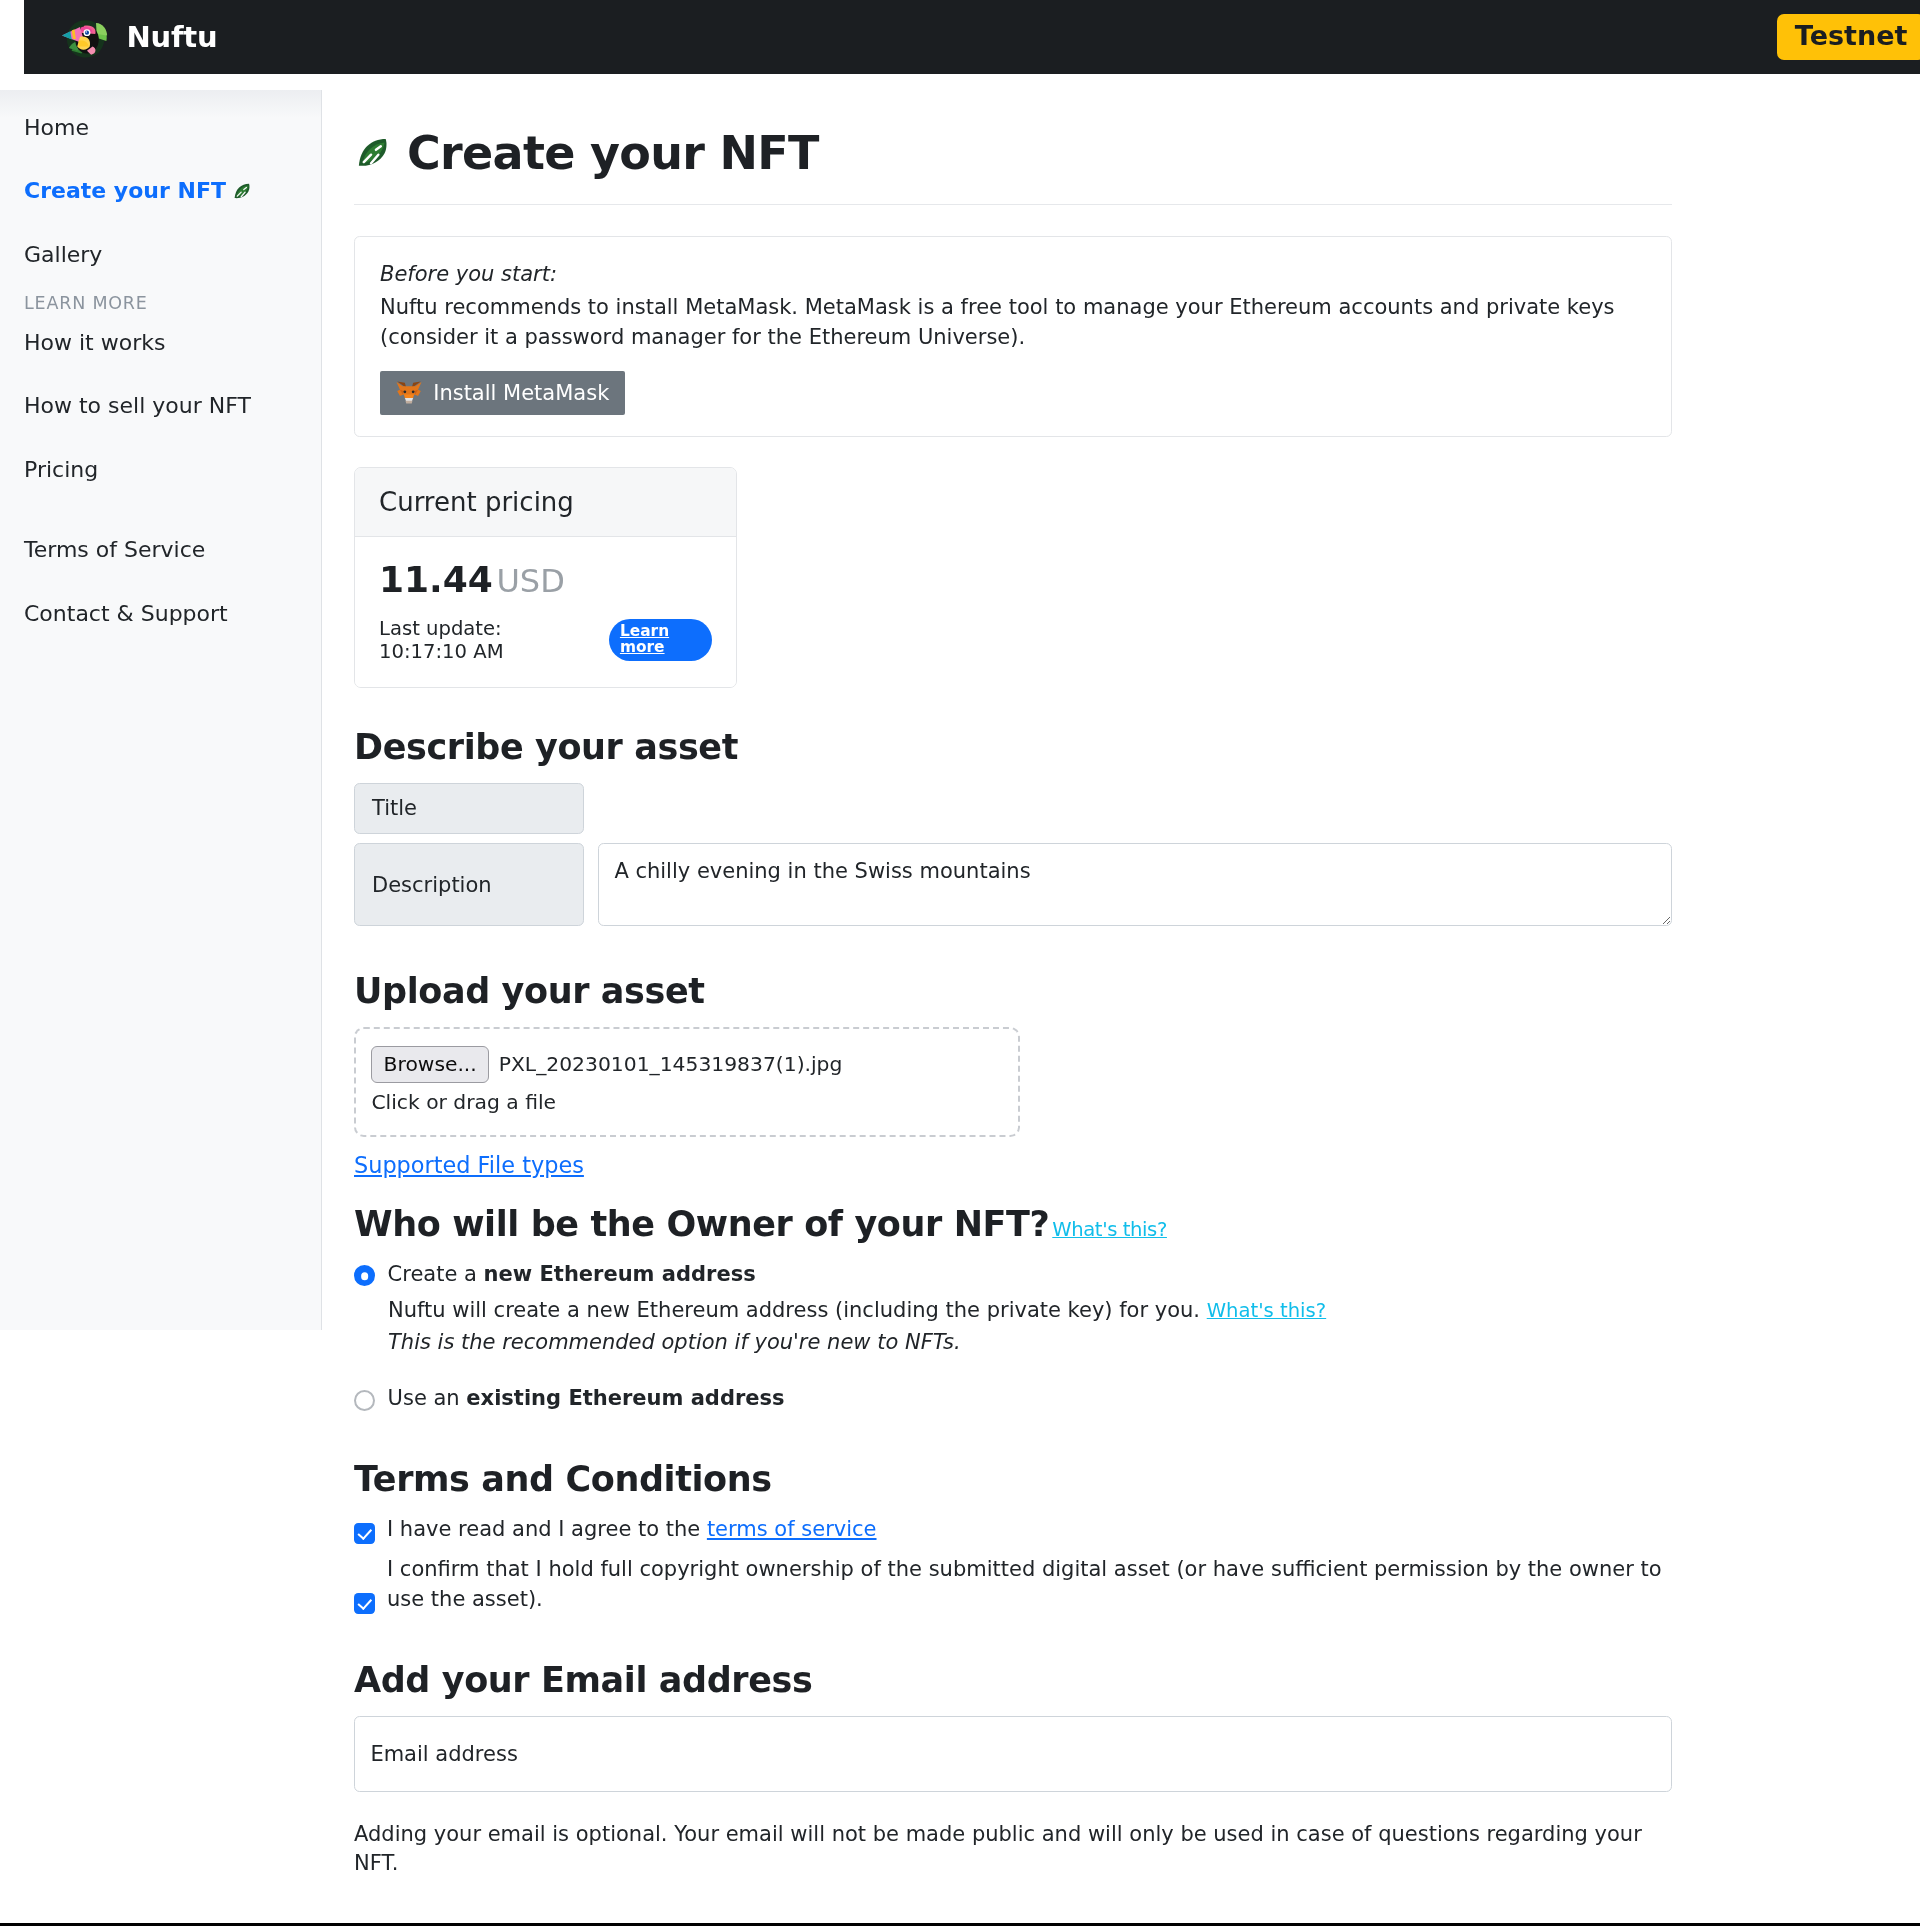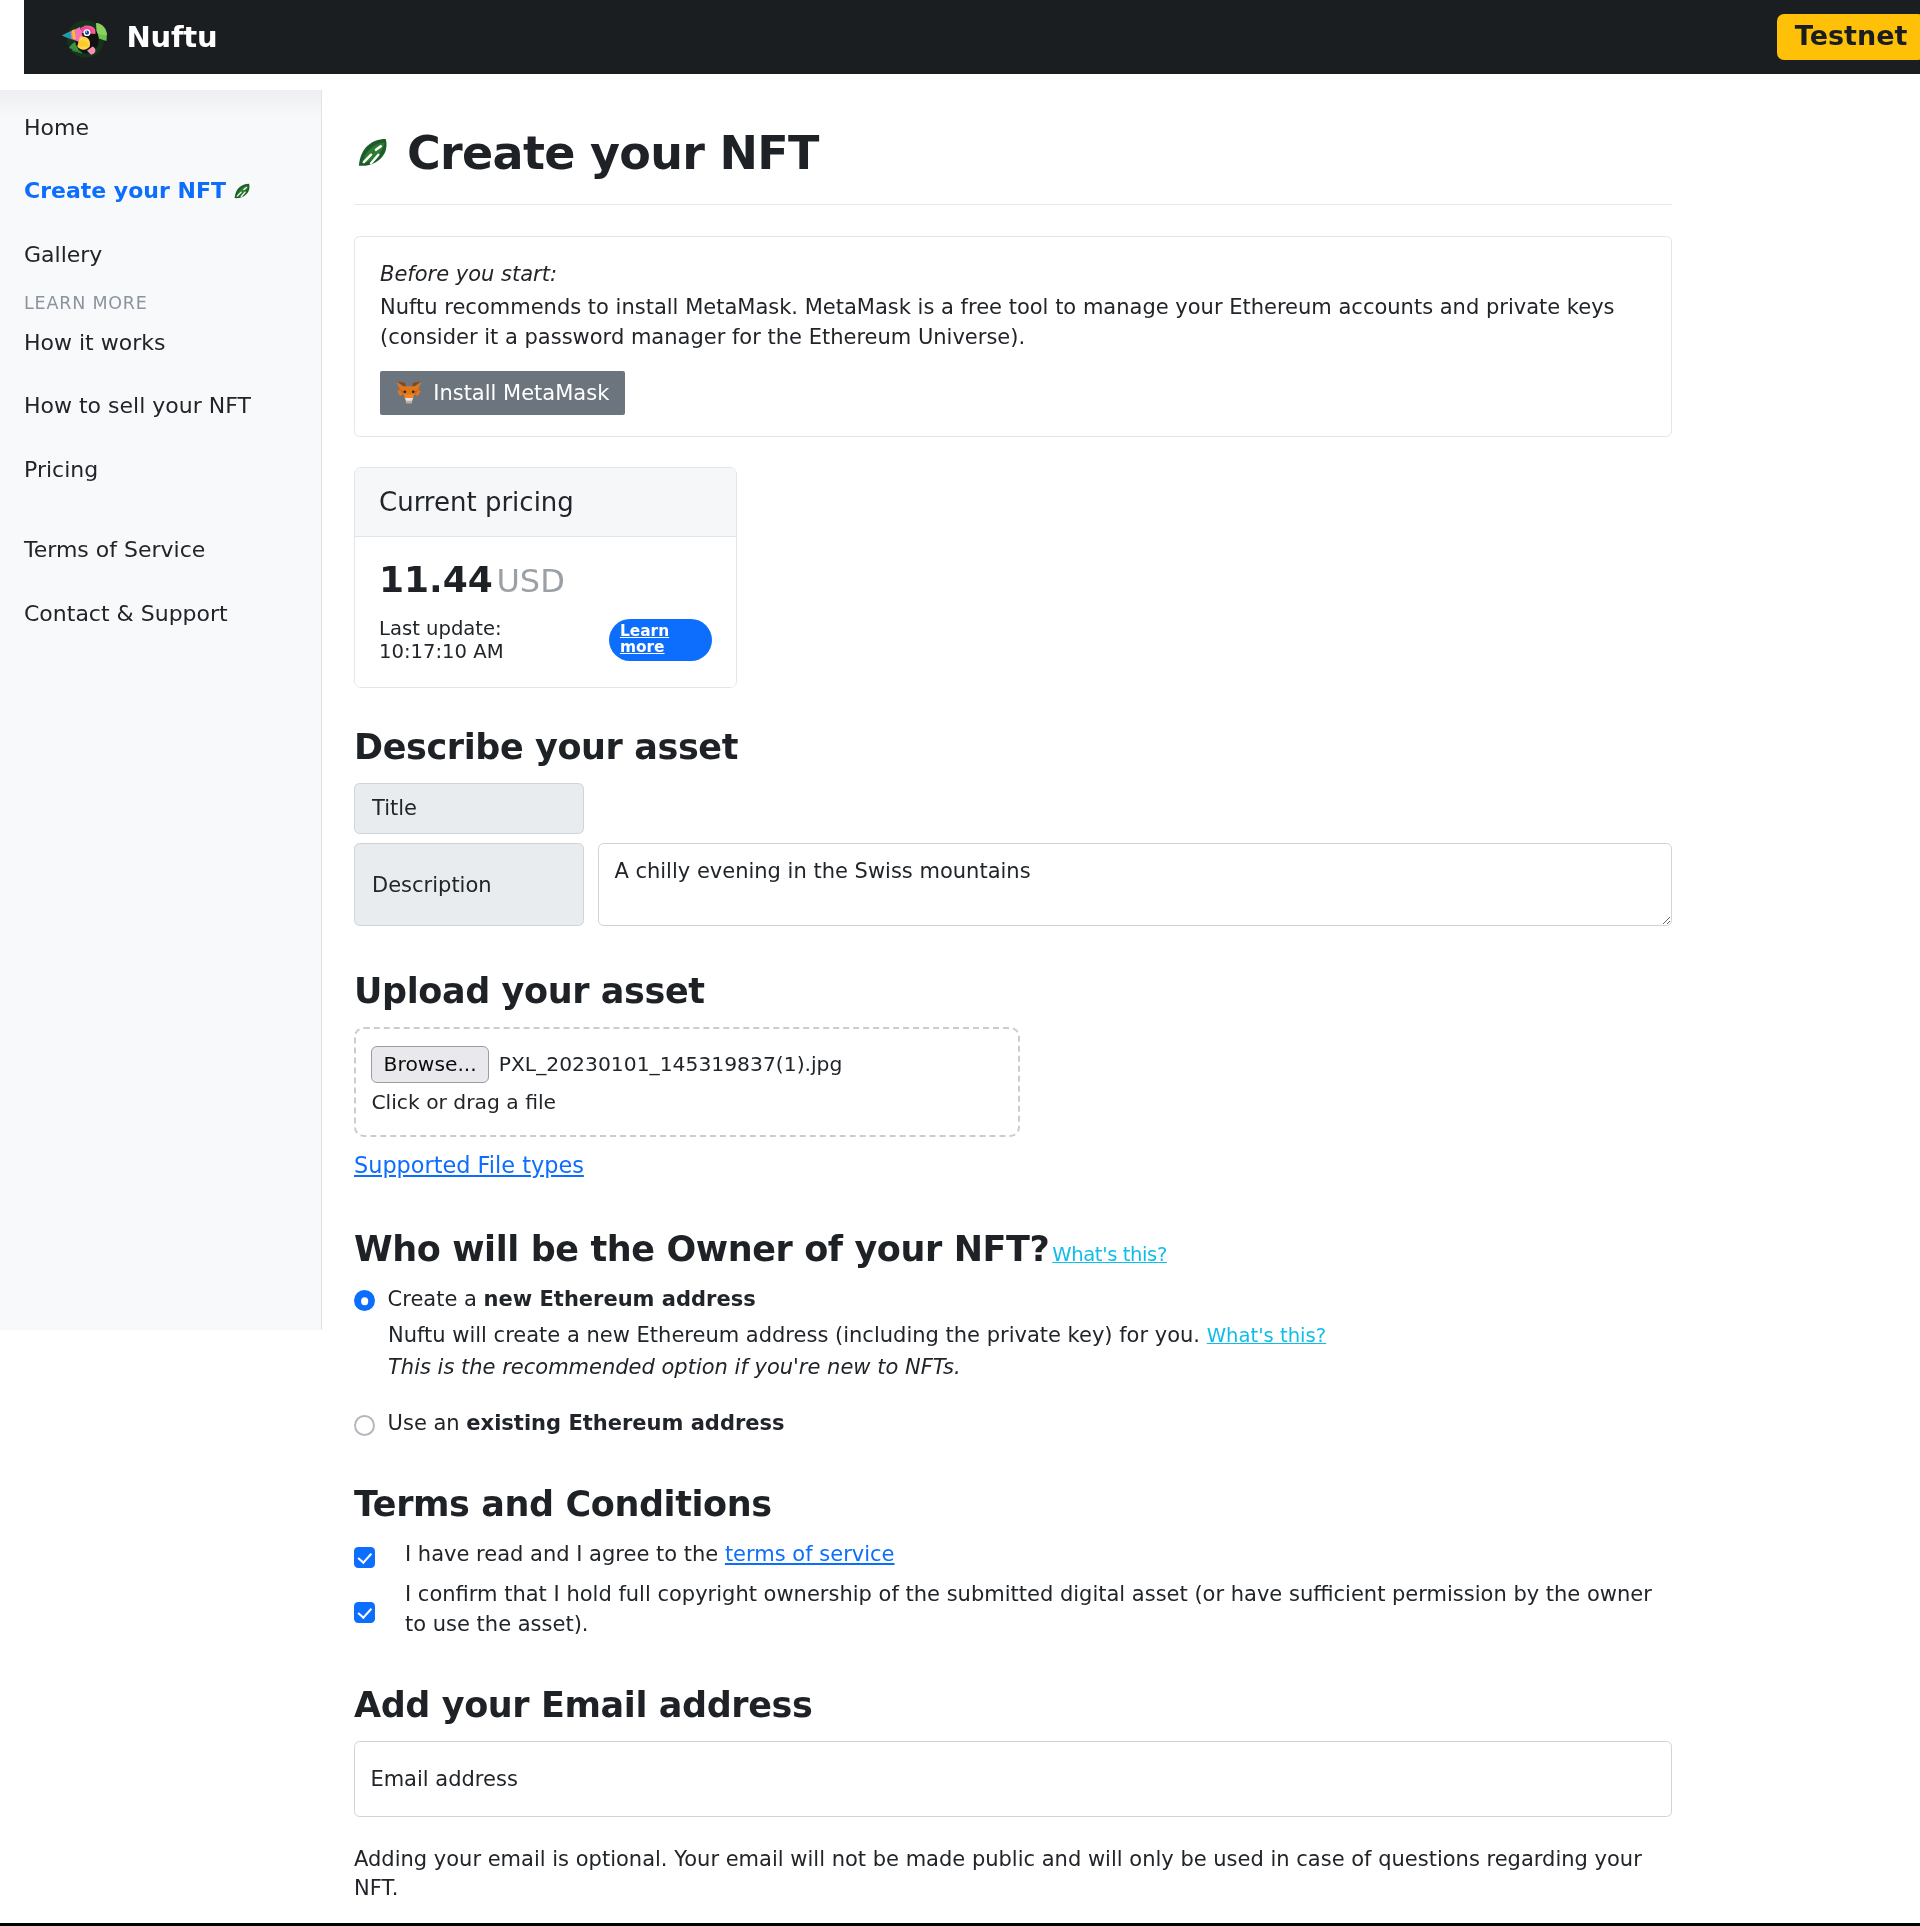--- a/index.html
+++ b/index.html
@@ -176,21 +176,21 @@
     border-radius: 6px; padding: 5.6px 11.2px;
     font-size: 20.3px; color: #0c0c0d; font-family: inherit;
     cursor: pointer;
   }
   .file-name { font-size: 20.3px; color: #212529; }
   .drop-hint { font-size: 20.3px; color: #212529; }
   .link-blue {
     color: #0d6efd; text-decoration: underline;
     font-size: 22.4px; cursor: pointer;
   }
-  .upload-wrap { margin-bottom: 51px; }
+  .upload-wrap { margin-bottom: 26px; }
 
   
   .radio-row { display: flex; align-items: flex-start; gap: 12.6px; margin-bottom: 5.6px; }
   .radio {
     width: 21px; height: 21px; border-radius: 50%;
     border: 2.1px solid #b4b8bd; background:#fff; flex: none;
     margin-top: 5.6px; position: relative;
   }
   .radio.checked { background: #0d6efd; border-color: #0d6efd; }
   .radio.checked::after {
@@ -201,21 +201,21 @@
   .radio-label { font-size: 21px; color: #212529; line-height: 1.4; }
   .radio-label b { font-weight: 700; }
   .radio-sub {
     margin-left: 34px; font-size: 21px; color: #212529; line-height: 1.45;
   }
   .radio-sub .ital { font-style: italic; display: block; margin-top: 1.4px; }
   .owner-wrap { margin-bottom: 46px; }
   .radio-gap { height: 27px; }
 
   
-  .check-row { display: flex; align-items: center; gap: 30px; margin-bottom: 11.2px; }
+  .check-row { display: flex; align-items: flex-end; gap: 12px; margin-bottom: 11.2px; }
   .checkbox {
     width: 21px; height: 21px; border-radius: 4.2px;
     background: #0d6efd; flex: none; margin-top: 5.6px;
     position: relative;
   }
   .checkbox::after {
     content: ""; position: absolute;
     left: 7px; top: 2.8px; width: 5.6px; height: 10.5px;
     border: solid #fff; border-width: 0 2.1px 2.1px 0;
     transform: rotate(42deg);

